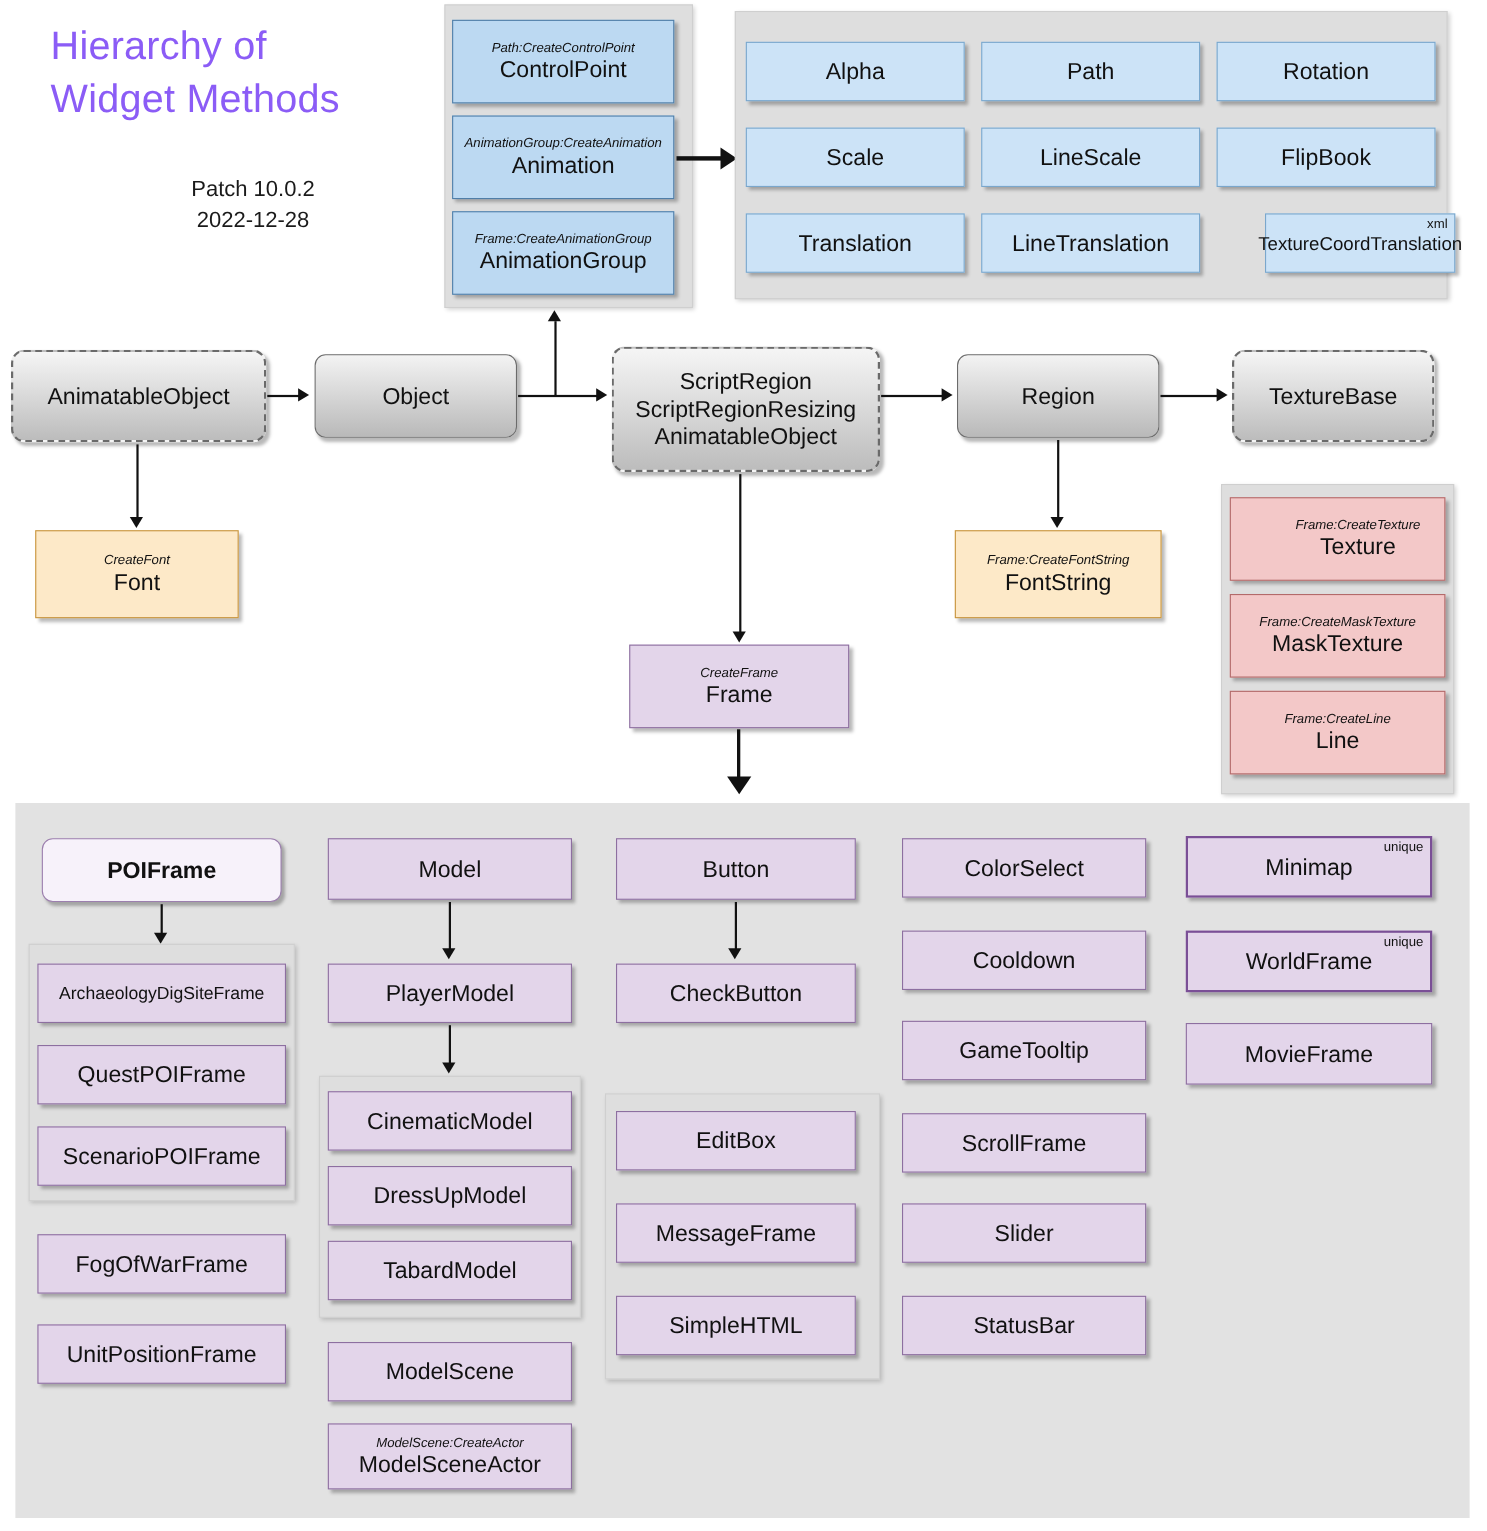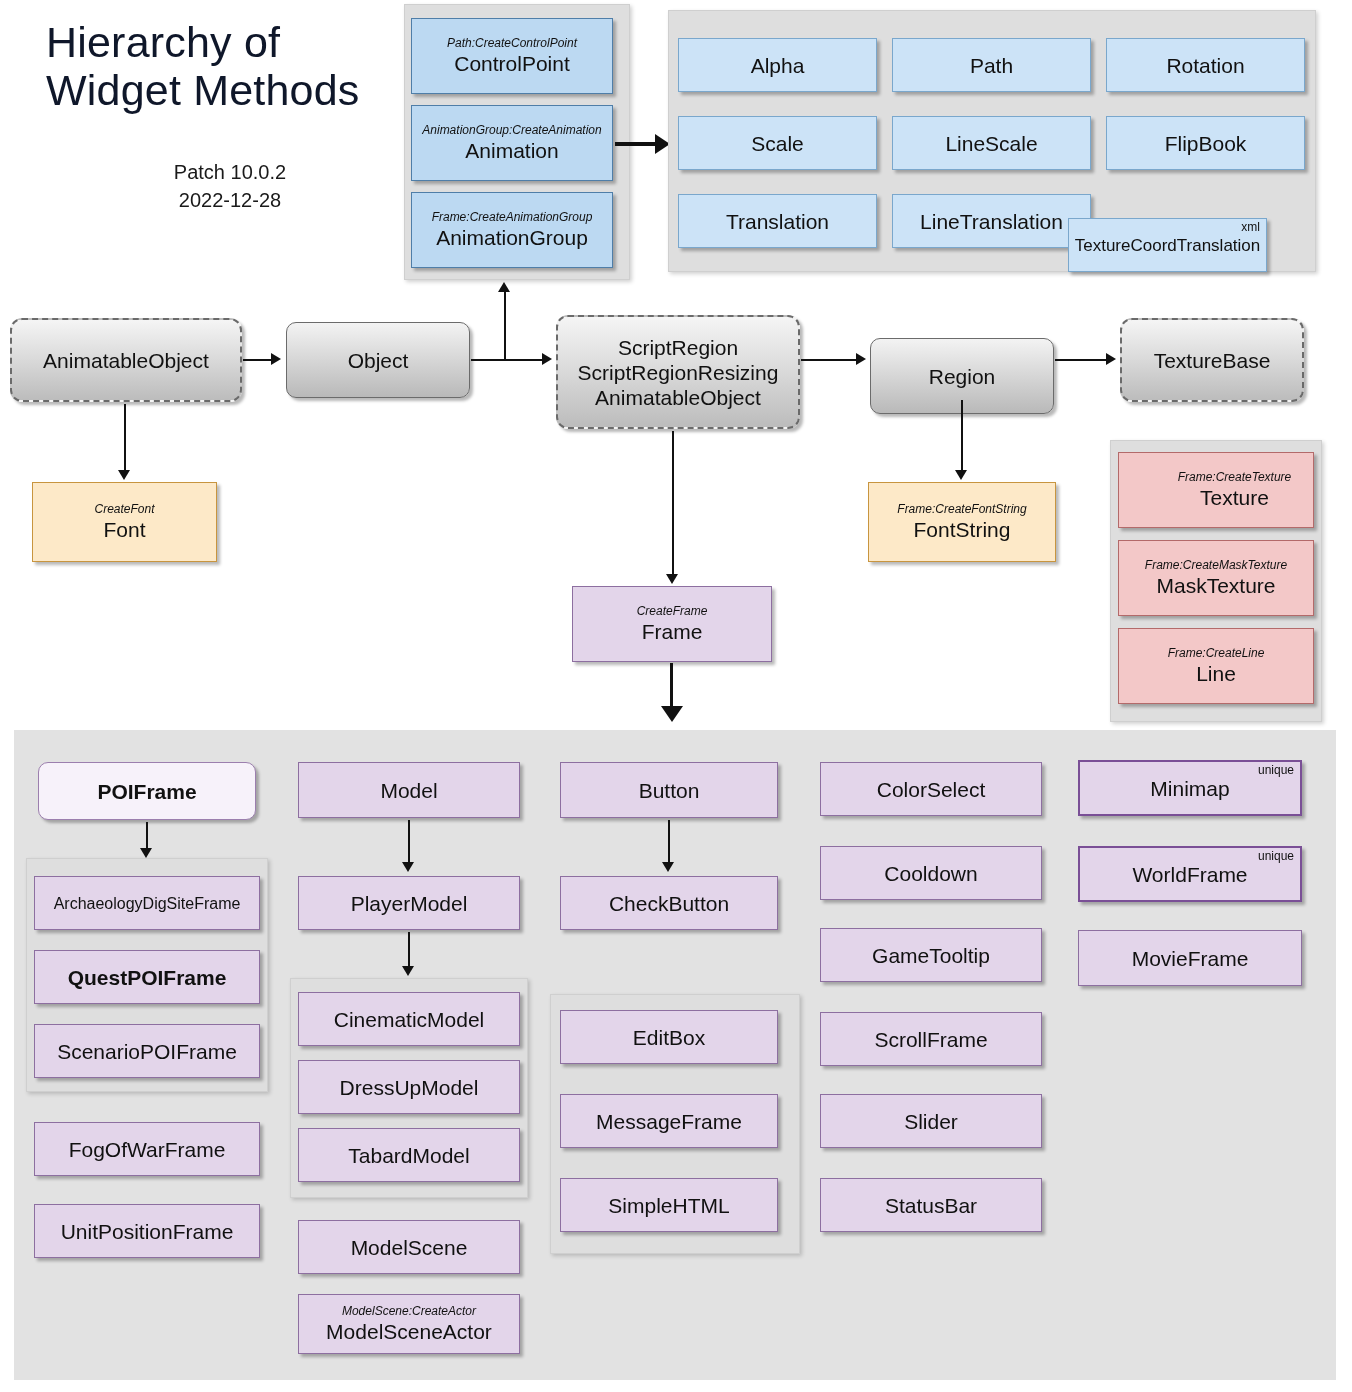--- a/index.html
+++ b/index.html
@@ -18,23 +18,23 @@
   .canvas {
     position: absolute;
     left: 0; top: 0;
     width: 1352px;
     height: 1392px;
   }
   .abs { position: absolute; box-sizing: border-box; }
 
   
   .title {
-    font-size: 43px;
+    font-size: 36px;
     line-height: 48px;
-    color: #0f172a;
+    color: #8b5cf6;
     letter-spacing: 0.2px;
   }
   .subtitle {
     font-size: 20px;
     line-height: 28px;
     color: #1a1a1a;
     text-align: center;
   }
 
   
@@ -197,37 +197,37 @@
   <div class="abs node blue" style="left:1106px; top:116px; width:199px; height:54px;">
     <div class="lbl">FlipBook</div>
   </div>
 
   <div class="abs node blue" style="left:678px; top:194px; width:199px; height:54px;">
     <div class="lbl">Translation</div>
   </div>
   <div class="abs node blue" style="left:892px; top:194px; width:199px; height:54px;">
     <div class="lbl">LineTranslation</div>
   </div>
-  <div class="abs node blue" style="left:1068px; top:194px; width:199px; height:54px; position:absolute;margin-top:24px;">
+  <div class="abs node blue" style="left:1150px; top:194px; width:173px; height:54px; position:absolute;">
     <div class="corner">xml</div>
     <div class="lbl" style="font-size:17px;">TextureCoordTranslation</div>
   </div>
 
   <div class="abs node grey-dash" style="left:10px; top:318px; width:232px; height:84px;">
     <div class="lbl">AnimatableObject</div>
   </div>
   <div class="abs node grey" style="left:286px; top:322px; width:184px; height:76px;">
     <div class="lbl">Object</div>
   </div>
   <div class="abs node grey-dash" style="left:556px; top:315px; width:244px; height:114px;">
     <div class="lbl">ScriptRegion</div>
     <div class="lbl">ScriptRegionResizing</div>
     <div class="lbl">AnimatableObject</div>
   </div>
-  <div class="abs node grey" style="left:870px; top:322px; width:184px; height:76px;margin-top:16px;">
+  <div class="abs node grey" style="left:870px; top:322px; width:184px; height:76px;">
     <div class="lbl">Region</div>
   </div>
   <div class="abs node grey-dash" style="left:1120px; top:318px; width:184px; height:84px;">
     <div class="lbl">TextureBase</div>
   </div>
 
   <div class="abs arrow-h" style="left:243px; top:359px; width:30px;"></div>
   <div class="abs head-right" style="left:271px; top:353px;"></div>
 
   <div class="abs arrow-h" style="left:471px; top:359px; width:72px;"></div>
@@ -288,21 +288,21 @@
   <div class="abs node purple-rounded" style="left:38px; top:762px; width:218px; height:58px;">
     <div class="lbl" style="font-weight:bold;">POIFrame</div>
   </div>
   <div class="abs arrow-v" style="left:146px; top:822px; height:30px;"></div>
   <div class="abs head-down" style="left:140px; top:848px;"></div>
 
   <div class="abs panel" style="left:26px; top:858px; width:242px; height:234px;"></div>
   <div class="abs node purple" style="left:34px; top:876px; width:226px; height:54px;">
     <div class="lbl" style="font-size:16px;">ArchaeologyDigSiteFrame</div>
   </div>
-  <div class="abs node purple" style="left:34px; top:950px; width:226px; height:54px;font-weight:bold;">
+  <div class="abs node purple" style="left:34px; top:950px; width:226px; height:54px;">
     <div class="lbl">QuestPOIFrame</div>
   </div>
   <div class="abs node purple" style="left:34px; top:1024px; width:226px; height:54px;">
     <div class="lbl">ScenarioPOIFrame</div>
   </div>
 
   <div class="abs node purple" style="left:34px; top:1122px; width:226px; height:54px;">
     <div class="lbl">FogOfWarFrame</div>
   </div>
   <div class="abs node purple" style="left:34px; top:1204px; width:226px; height:54px;">

